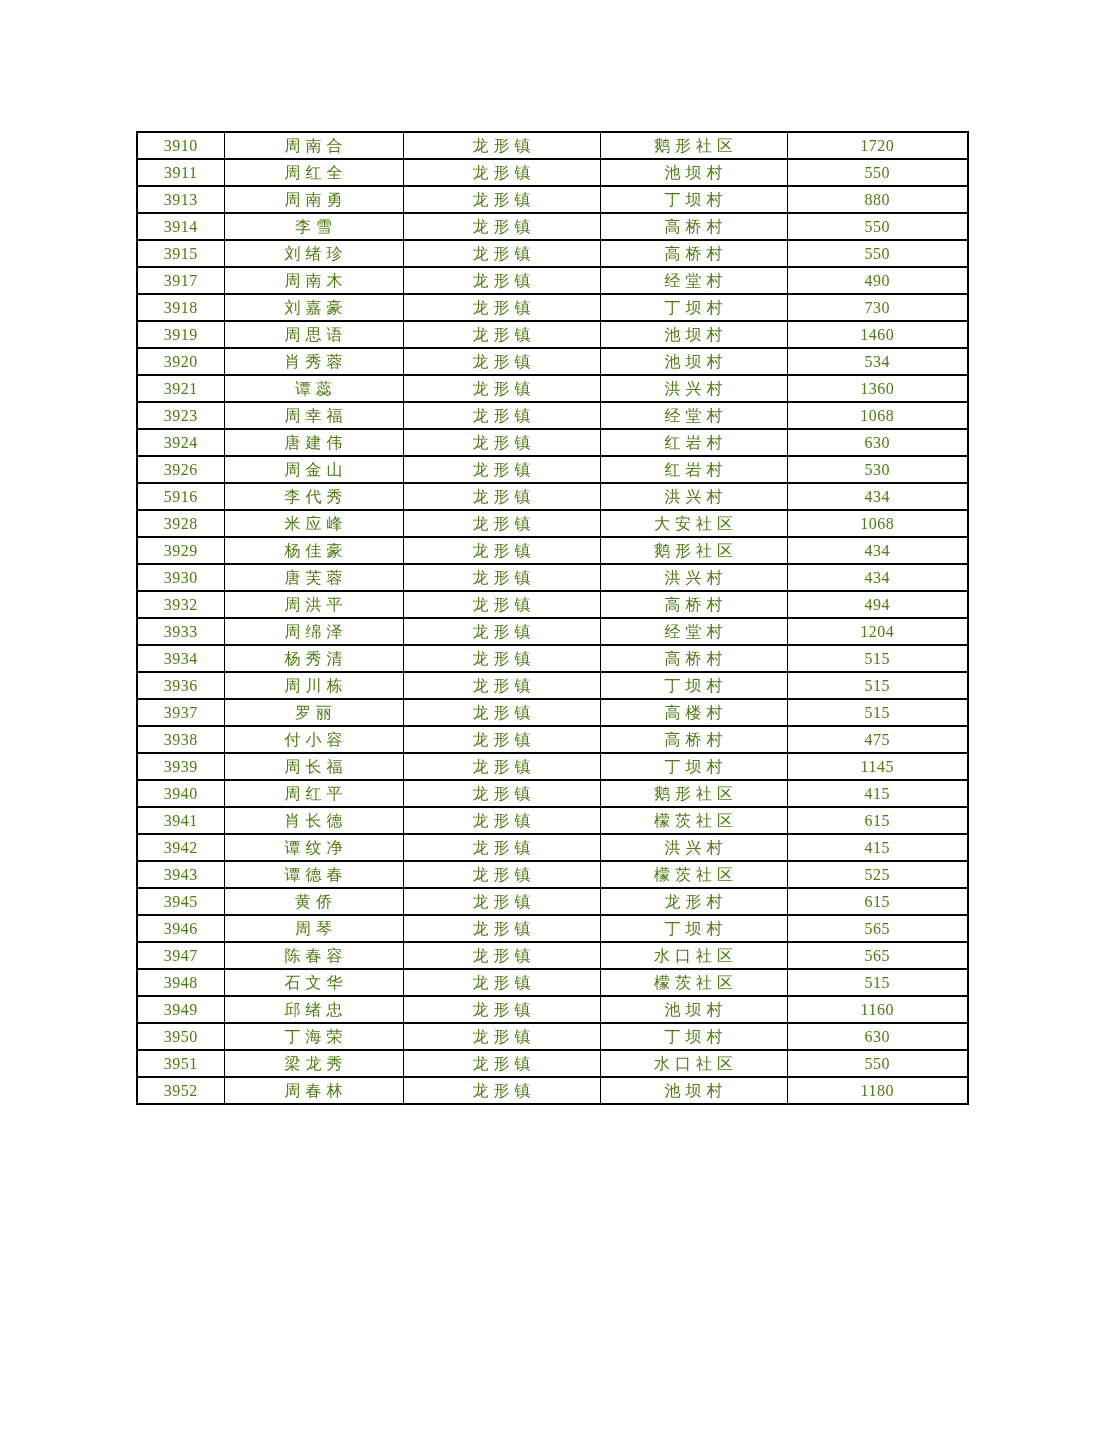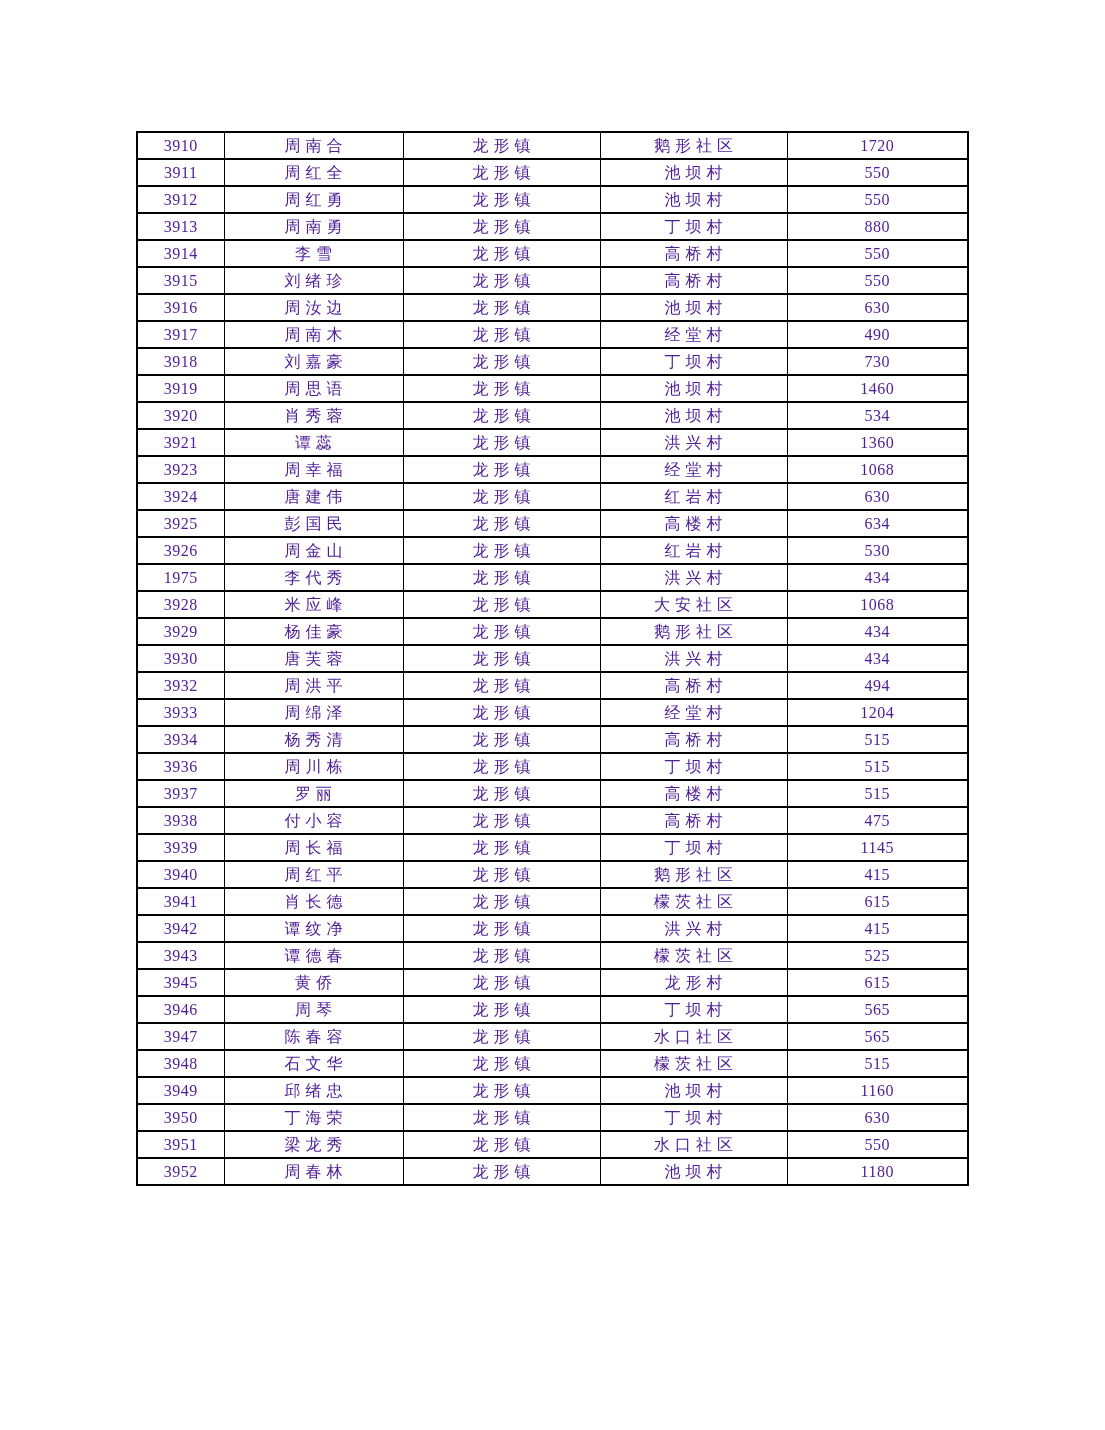--- a/index.html
+++ b/index.html
@@ -7,21 +7,21 @@
     padding: 0;
     background: #ffffff;
   }
   .page {
     position: relative;
     width: 1105px;
     height: 1430px;
     background: #ffffff;
     overflow: hidden;
     font-family: "Liberation Serif", "DejaVu Serif", serif;
-    color: #4c1d95;
+    color: #4d7c0f;
   }
   table.records {
     position: absolute;
     left: 136px;
     top: 131px;
     width: 831px;
     border-collapse: collapse;
     table-layout: fixed;
     border: 2px solid #000000;
   }
@@ -74,27 +74,20 @@
           <td class="num">1720</td>
         </tr>
         <tr>
           <td class="num">3911</td>
           <td class="cjk">周红全</td>
           <td class="cjk">龙形镇</td>
           <td class="cjk">池坝村</td>
           <td class="num">550</td>
         </tr>
         <tr>
-          <td class="num">3912</td>
-          <td class="cjk">周红勇</td>
-          <td class="cjk">龙形镇</td>
-          <td class="cjk">池坝村</td>
-          <td class="num">550</td>
-        </tr>
-        <tr>
           <td class="num">3913</td>
           <td class="cjk">周南勇</td>
           <td class="cjk">龙形镇</td>
           <td class="cjk">丁坝村</td>
           <td class="num">880</td>
         </tr>
         <tr>
           <td class="num">3914</td>
           <td class="cjk">李雪</td>
           <td class="cjk">龙形镇</td>
@@ -102,27 +95,20 @@
           <td class="num">550</td>
         </tr>
         <tr>
           <td class="num">3915</td>
           <td class="cjk">刘绪珍</td>
           <td class="cjk">龙形镇</td>
           <td class="cjk">高桥村</td>
           <td class="num">550</td>
         </tr>
         <tr>
-          <td class="num">3916</td>
-          <td class="cjk">周汝边</td>
-          <td class="cjk">龙形镇</td>
-          <td class="cjk">池坝村</td>
-          <td class="num">630</td>
-        </tr>
-        <tr>
           <td class="num">3917</td>
           <td class="cjk">周南木</td>
           <td class="cjk">龙形镇</td>
           <td class="cjk">经堂村</td>
           <td class="num">490</td>
         </tr>
         <tr>
           <td class="num">3918</td>
           <td class="cjk">刘嘉豪</td>
           <td class="cjk">龙形镇</td>
@@ -158,35 +144,28 @@
           <td class="num">1068</td>
         </tr>
         <tr>
           <td class="num">3924</td>
           <td class="cjk">唐建伟</td>
           <td class="cjk">龙形镇</td>
           <td class="cjk">红岩村</td>
           <td class="num">630</td>
         </tr>
         <tr>
-          <td class="num">3925</td>
-          <td class="cjk">彭国民</td>
-          <td class="cjk">龙形镇</td>
-          <td class="cjk">高楼村</td>
-          <td class="num">634</td>
-        </tr>
-        <tr>
           <td class="num">3926</td>
           <td class="cjk">周金山</td>
           <td class="cjk">龙形镇</td>
           <td class="cjk">红岩村</td>
           <td class="num">530</td>
         </tr>
         <tr>
-          <td class="num">1975</td>
+          <td class="num">5916</td>
           <td class="cjk">李代秀</td>
           <td class="cjk">龙形镇</td>
           <td class="cjk">洪兴村</td>
           <td class="num">434</td>
         </tr>
         <tr>
           <td class="num">3928</td>
           <td class="cjk">米应峰</td>
           <td class="cjk">龙形镇</td>
           <td class="cjk">大安社区</td>

